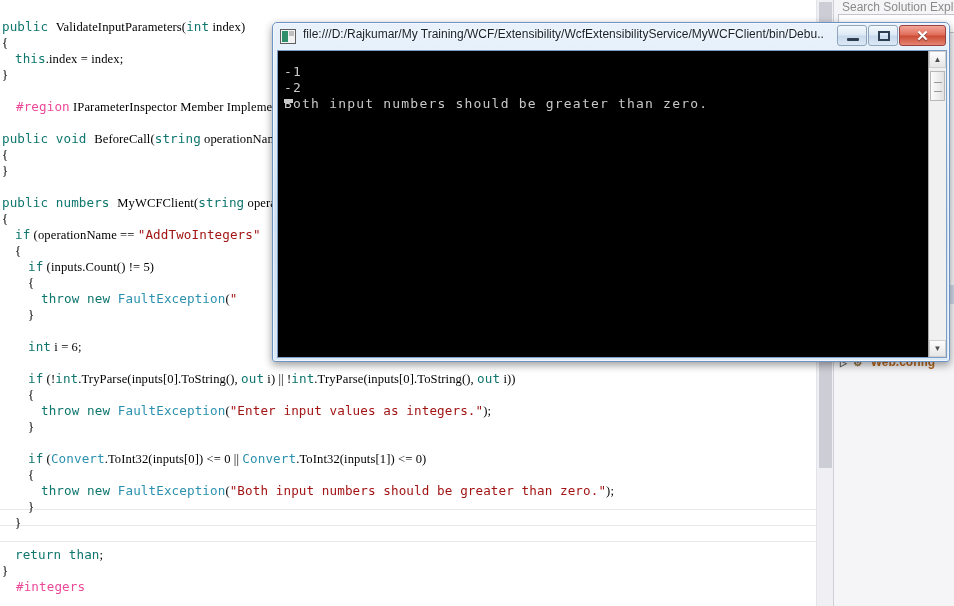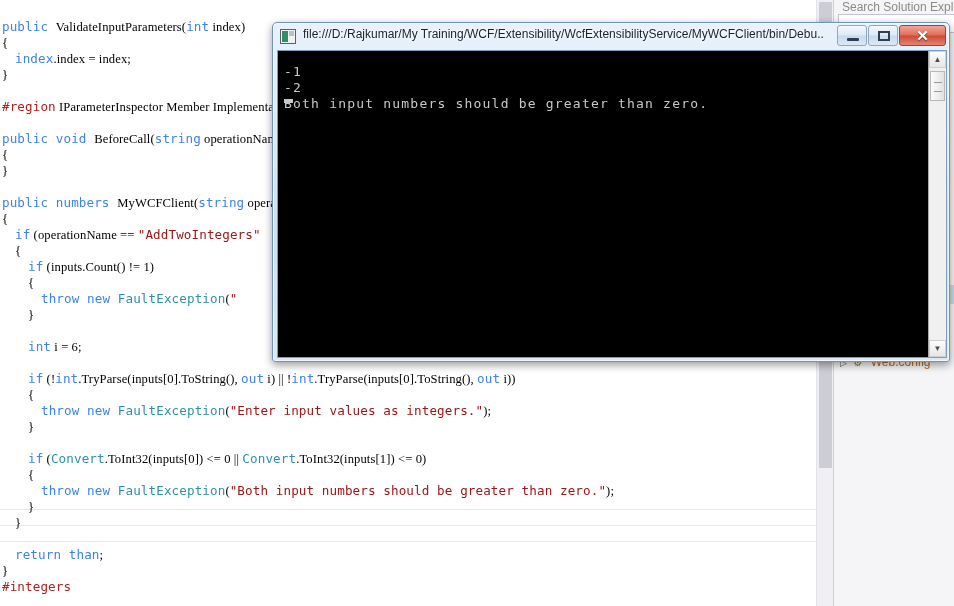--- a/index.html
+++ b/index.html
@@ -83,20 +83,21 @@
     font-size: 10px;
   }
   .se-txt { color: #1e1e1e; }
   .se-webconfig {
     position: absolute;
     top: 355px;
     left: 6px;
     font-size: 12px;
     color: #b5651d;
     white-space: nowrap;
+    font-weight: bold;
   }
   .se-webconfig .se-arrow { color: #555; }
 
   
   #editor {
     position: absolute;
     top: 0;
     left: 0;
     width: 816px;
     height: 606px;
@@ -107,24 +108,24 @@
     position: absolute;
     top: 6px;
     left: 2px;
     font-family: "DejaVu Sans Mono", "Liberation Mono", monospace;
     font-size: 12.6px;
     line-height: 16px;
     color: #000000;
     white-space: pre;
     letter-spacing: 0.1px;
   }
-  .kw   { color: #3b82f6; }
+  .kw   { color: #0f766e; }
   .typ  { color: #2b91af; }
   .str  { color: #a31515; }
-  .pre  { color: #b91c1c; }
+  .pre  { color: #ec4899; margin-left: 14px; }
   .plain{ color: #000000; font-family: Liberation Serif, serif; }
 
   
   .line-hl {
     position: absolute;
     left: 0;
     width: 816px;
     height: 17px;
     border-top: 1px solid #e8e8e8;
     border-bottom: 1px solid #e8e8e8;
@@ -372,34 +373,34 @@
         <span class="se-ic">⚙</span>
         <span>Web.config</span>
       </div>
     </div>
 
     <div id="editor">
       <div class="line-hl" style="top:509px;"></div>
       <div class="line-hl" style="top:525px;"></div>
       <pre id="code"><span class="kw">public </span><span class="plain">ValidateInputParameters(</span><span class="kw">int</span><span class="plain"> index)</span>
 <span class="plain">{</span>
-<span class="plain">    </span><span class="kw">index</span><span class="plain">.index = index;</span>
+<span class="plain">    </span><span class="kw">this</span><span class="plain">.index = index;</span>
 <span class="plain">}</span>
 
 <span class="pre">#region</span><span class="plain"> IParameterInspector Member Implementation</span>
 
 <span class="kw">public void </span><span class="plain">BeforeCall(</span><span class="kw">string</span><span class="plain"> operationName</span>
 <span class="plain">{</span>
 <span class="plain">}</span>
 
 <span class="kw">public numbers </span><span class="plain">MyWCFClient(</span><span class="kw">string</span><span class="plain"> operationName</span>
 <span class="plain">{</span>
 <span class="plain">    </span><span class="kw">if</span><span class="plain"> (operationName == </span><span class="str">"AddTwoIntegers"</span>
 <span class="plain">    {</span>
-<span class="plain">        </span><span class="kw">if</span><span class="plain"> (inputs.Count() != 1)</span>
+<span class="plain">        </span><span class="kw">if</span><span class="plain"> (inputs.Count() != 5)</span>
 <span class="plain">        {</span>
 <span class="plain">            </span><span class="kw">throw new </span><span class="typ">FaultException</span><span class="plain">(</span><span class="str">"</span>
 <span class="plain">        }</span>
 
 <span class="plain">        </span><span class="kw">int</span><span class="plain"> i = 6;</span>
 
 <span class="plain">        </span><span class="kw">if</span><span class="plain"> (!</span><span class="kw">int</span><span class="plain">.TryParse(inputs[0].ToString(), </span><span class="kw">out</span><span class="plain"> i) || !</span><span class="kw">int</span><span class="plain">.TryParse(inputs[0].ToString(), </span><span class="kw">out</span><span class="plain"> i))</span>
 <span class="plain">        {</span>
 <span class="plain">            </span><span class="kw">throw new </span><span class="typ">FaultException</span><span class="plain">(</span><span class="str">"Enter input values as integers."</span><span class="plain">);</span>
 <span class="plain">        }</span>

